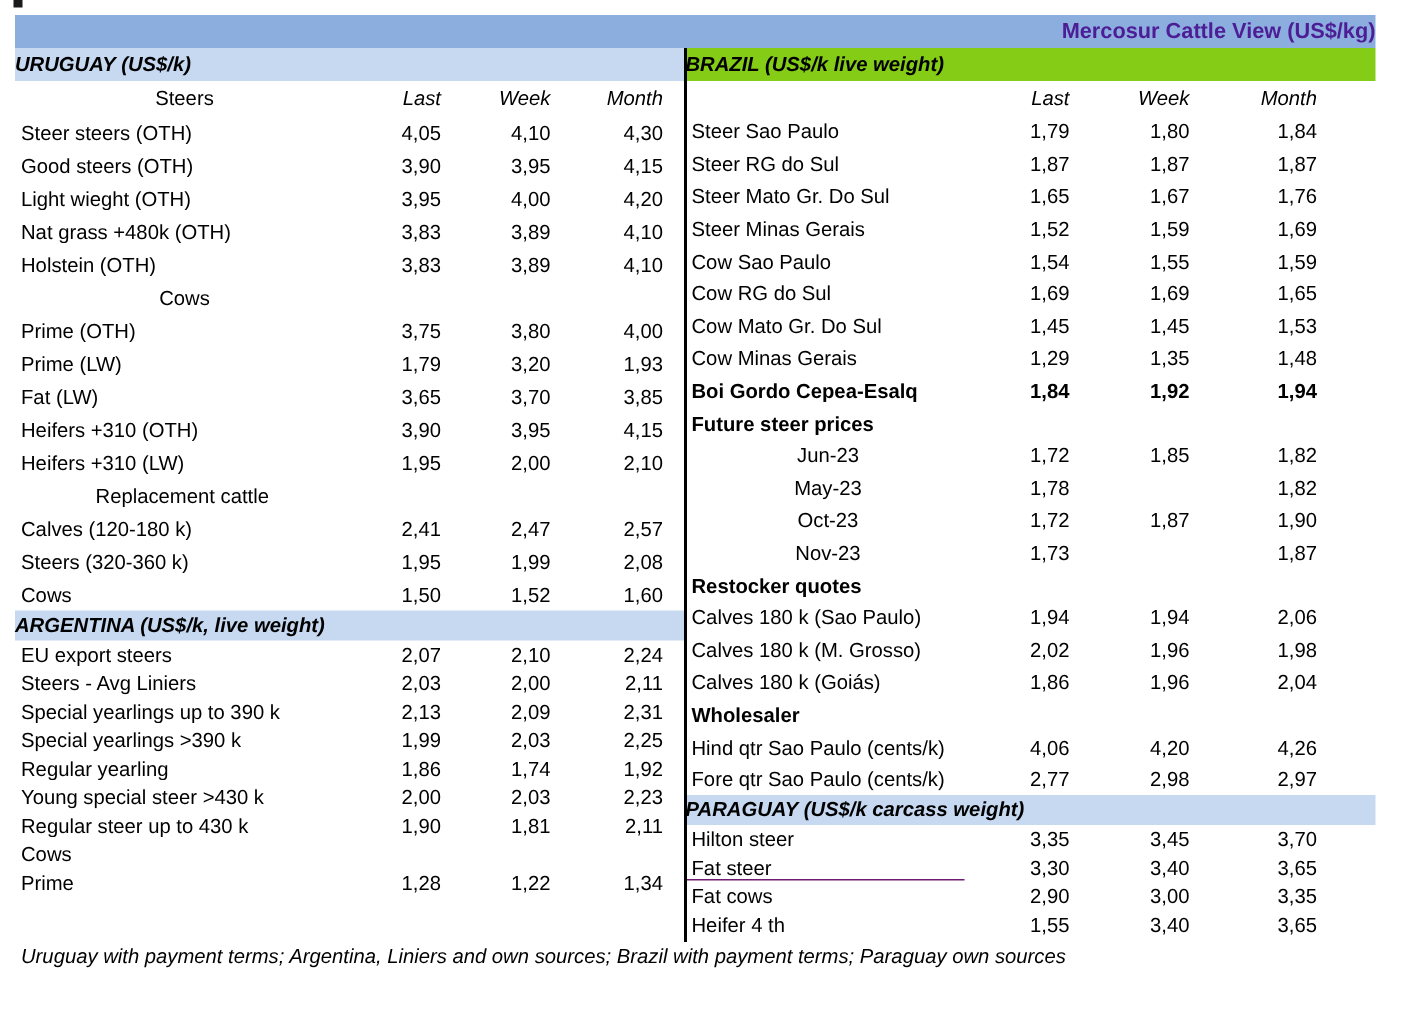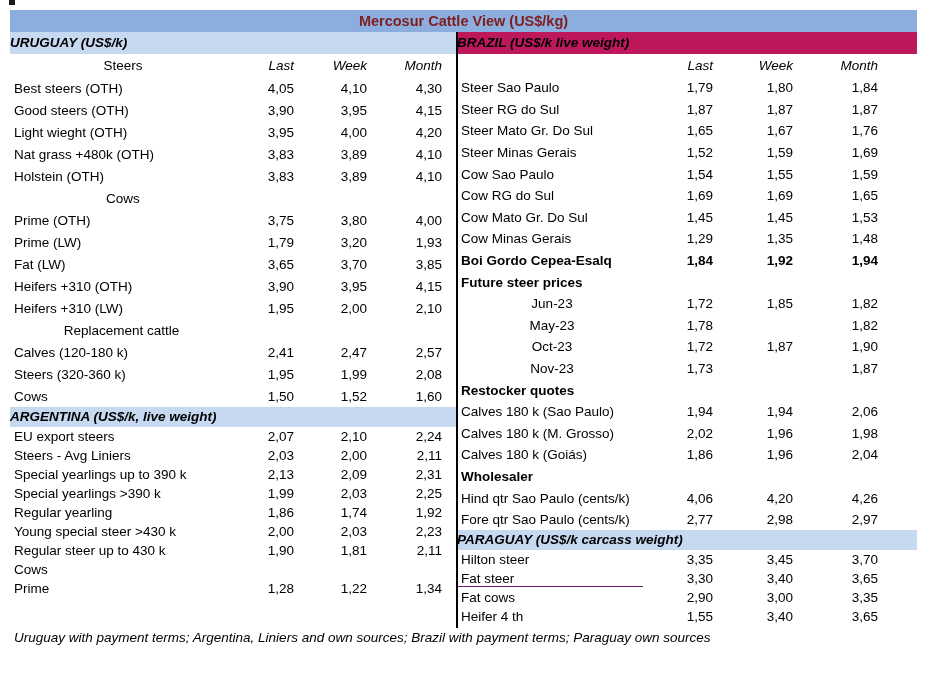--- a/index.html
+++ b/index.html
@@ -1,20 +1,20 @@
 <!DOCTYPE html>
 <html><head>
 <meta charset="utf-8">
 <style>
   html,body{margin:0;padding:0;background:#fff;}
   body{width:946px;height:681px;position:relative;overflow:hidden;
        font-family:"Liberation Sans","DejaVu Sans",sans-serif;color:#000;}
   .corner-mark{position:absolute;left:9px;top:0;width:6px;height:5px;background:#1a1a1a;}
   .table-wrap{position:absolute;left:10px;top:10px;width:907px;}
-  .title-bar{height:22px;line-height:22px;text-align:center;color:#7f1d1d;
+  .title-bar{height:22px;line-height:22px;text-align:right;color:#4c1d95;
              font-weight:bold;font-size:14.5px;background:#8CAEDF;}
   .cols{display:flex;}
   .col-left{width:447px;}
   .col-right{width:460px;}
   .band{height:22px;line-height:22px;text-align:left;font-weight:bold;
         font-style:italic;font-size:13.5px;background:#C6D9F1;}
   .band.mid{height:20px;line-height:20px;}
   .row{display:flex;align-items:center;font-size:13.5px;}
   .hdr-row{height:23px;}
   .rows-uy .row{height:22px;}
@@ -57,21 +57,21 @@
       <div class="band" style="background: rgb(198, 217, 241);">URUGUAY (US$/k)</div>
       <div class="row hdr-row">
         <span class="cell label">Steers</span>
         <span class="cell num last">Last</span>
         <span class="cell num week">Week</span>
         <span class="cell num month">Month</span>
       </div>
       <div class="rows-uy">
 
       <div class="row">
-            <span class="cell label">Best steers (OTH)</span>
+            <span class="cell label">Steer steers (OTH)</span>
             <span class="cell num last">4,05</span>
             <span class="cell num week">4,10</span>
             <span class="cell num month">4,30</span>
           </div>
           <div class="row">
             <span class="cell label">Good steers (OTH)</span>
             <span class="cell num last">3,90</span>
             <span class="cell num week">3,95</span>
             <span class="cell num month">4,15</span>
           </div>
@@ -214,21 +214,21 @@
           <div class="row ticks">
             <span class="cell label"></span>
             <span class="cell num last"></span>
             <span class="cell num week"></span>
             <span class="cell num month"></span>
           </div>
         </div>
     </div>
 
     <div class="col-right">
-      <div class="band" style="background: #be185d;">BRAZIL  (US$/k live weight)</div>
+      <div class="band" style="background: #84cc16;">BRAZIL  (US$/k live weight)</div>
       <div class="row hdr-row">
         <span class="cell label"></span>
         <span class="cell num last">Last</span>
         <span class="cell num week">Week</span>
         <span class="cell num month">Month</span>
       </div>
       <div class="rows-br">
 
       <div class="row">
             <span class="cell label">Steer Sao Paulo</span>

